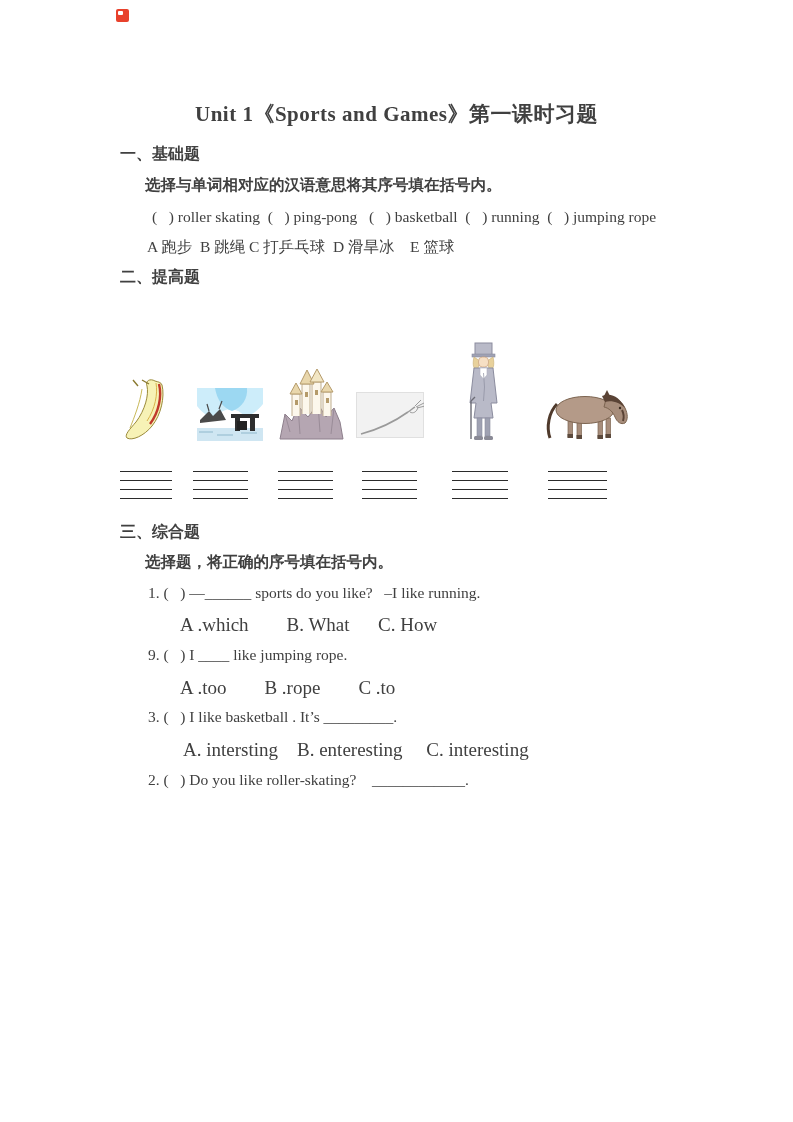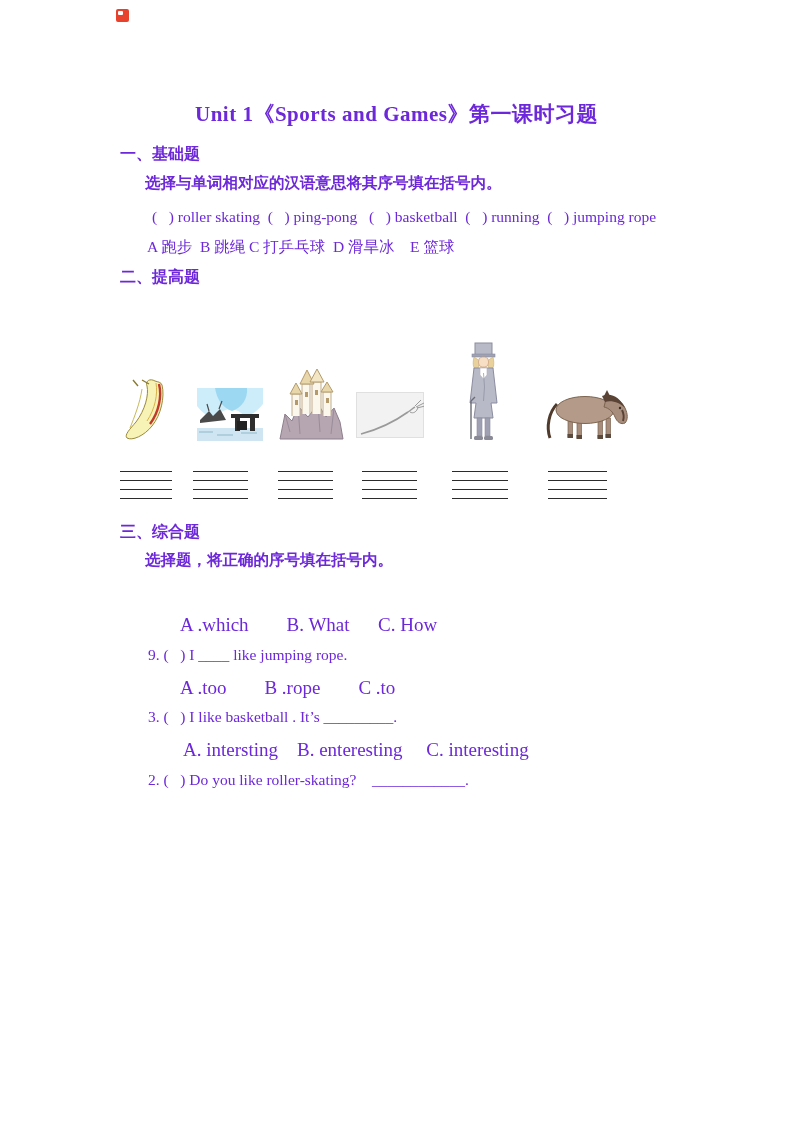--- a/index.html
+++ b/index.html
@@ -1,27 +1,27 @@
 <!DOCTYPE html>
 <html><head>
 <meta charset="utf-8">
 <style>
   html,body { margin:0; padding:0; background:#fff; }
   .page {
     position:relative; width:793px; height:1084px; background:#ffffff;
     font-family:"Liberation Serif","DejaVu Serif",serif;
-    color:#6d28d9; overflow:hidden;
+    color:#404040; overflow:hidden;
   }
   .abs { position:absolute; white-space:pre; line-height:1.15; }
   .title {
     left:0; top:102px; width:100%; text-align:center;
     font-size:21px; font-weight:bold; letter-spacing:0.5px;
   }
   .heading { font-size:16px; font-weight:bold; font-family:"DejaVu Sans","Liberation Sans",sans-serif; }
-  .instr   { font-size:15.5px; font-weight:bold; font-family:Liberation Mono, monospace; }
+  .instr   { font-size:15.5px; font-weight:bold; font-family:Liberation Serif, serif; }
   .en      { font-size:15.5px; }
   .cnline  { font-size:15.5px; }
   .q       { font-size:15.5px; }
   .opt     { font-size:19px; }
   .illus   { position:absolute; }
   .illus svg { display:block; }
   .line-group { position:absolute; top:471px; }
   .line-group i { display:block; height:0; border-top:1.2px solid #2b2b2b; margin-bottom:8px; }
   .broken-img {
     position:absolute; left:116px; top:9px; width:13px; height:13px;
@@ -169,20 +169,21 @@
   <div class="line-group" style="left:548px; width:59px;">
     <i></i>
       <i></i>
       <i></i>
       <i></i>
   </div>
 
   <div class="abs heading" style="left:120px; top:523px;">三、综合题</div>
   <div class="abs instr" style="left:145px; top:553px;">选择题，将正确的序号填在括号内。</div>
 
+  <div class="abs q" style="left:148px; top:584px;">1. (   ) —______ sports do you like?   –I like running.</div>
   <div class="abs opt" style="left:180px; top:614px;">A .which        B. What      C. How</div>
 
   <div class="abs q" style="left:148px; top:646px;">9. (   ) I ____ like jumping rope.</div>
   <div class="abs opt" style="left:180px; top:677px;">A .too        B .rope        C .to</div>
 
   <div class="abs q" style="left:148px; top:708px;">3. (   ) I like basketball . It’s _________.</div>
   <div class="abs opt" style="left:183px; top:739px;">A. intersting    B. enteresting     C. interesting</div>
 
   <div class="abs q" style="left:148px; top:771px;">2. (   ) Do you like roller-skating?    ____________.</div>
 

